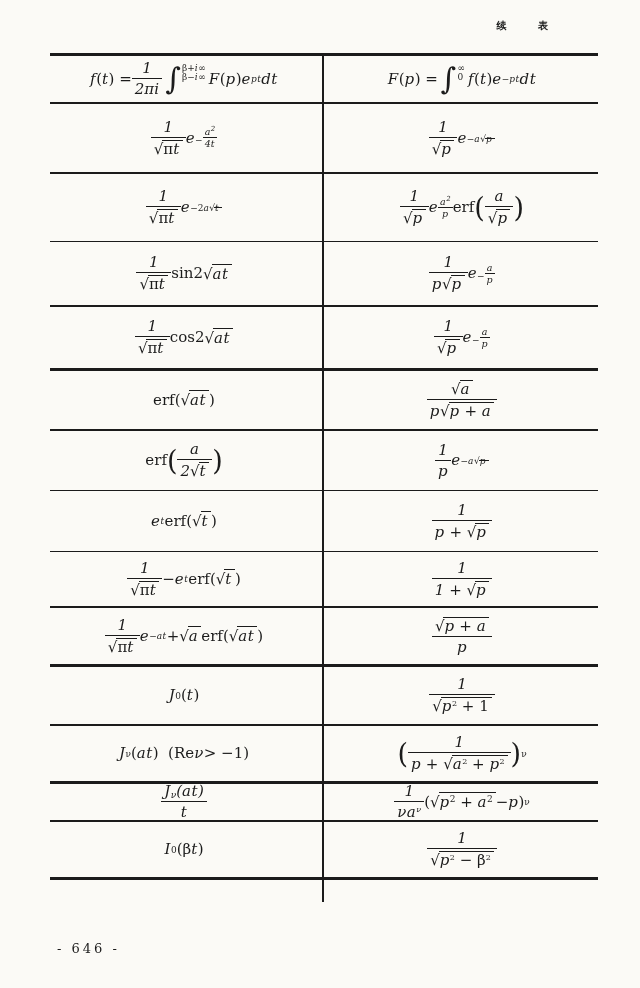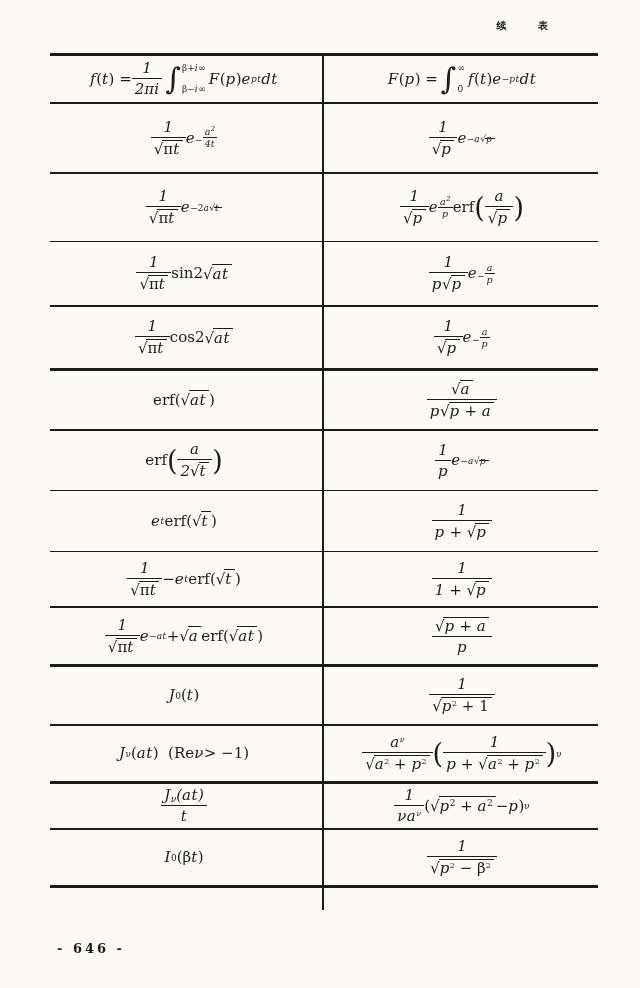--- a/index.html
+++ b/index.html
@@ -30,24 +30,24 @@
   sup .fr{font-size:9.5px;vertical-align:-.45em;line-height:1.05}
   sup .fr .n{padding:0 2px}
   sup .fr .d{padding:1px 2px 0}
   sup .fr sup{font-size:7px}
   .sq{display:inline-block;white-space:nowrap;font-style:normal}
   .sq .r{display:inline-block;margin-right:-1px}
   .sq .v{display:inline-block;border-top:1px solid var(--ink);padding:0 3px 0 1px}
   .bp{font-size:1.8em;font-style:normal;line-height:0;vertical-align:-.12em}
   .iw{display:inline-flex;align-items:center;margin:0 3px}
   .ig{font-size:30px;line-height:1;font-style:normal}
-  .il{display:inline-flex;flex-direction:column;justify-content:space-between;height:34px;
+  .il{display:inline-flex;flex-direction:column;height:34px;
       font-size:9px;line-height:1;margin-left:1px;padding:2px 0}
 
-  .pageno{position:absolute;left:57px;top:941px;font-size:13px;font-weight:bold;letter-spacing:3px}
+  .pageno{position:absolute;left:57px;top:941px;font-size:13px;font-weight:normal;letter-spacing:3px}
 </style>
 </head>
 <body>
 
 <div class="cont-label">续 表</div>
 
 <div class="ltable">
   <div class="vrule"></div>
   <div class="row header">
     <div class="cell" data-cell="left"><var>f</var>(<var>t</var>) = <i class="fr">
@@ -205,34 +205,30 @@
     <div class="cell" data-cell="right">
         <i class="fr">
           <i class="n">1</i>
           <i class="d"><span class="sq"><span class="r">√</span><span class="v"><var>p</var><sup>2</sup> + 1</span></span></i>
         </i>
       </div>
   </div>
     <div class="row" style="height: 58px; border-bottom-width: 3px;">
     <div class="cell" data-cell="left"><var>J</var><sub>ν</sub>(<var>at</var>)&nbsp; (<span class="rm">Re</span> <var>ν</var> &gt; −1)</div>
     <div class="cell" data-cell="right">
-        <i class="fr">
-          <i class="n"><var>a</var><sup>ν</sup></i>
-          <i class="d"><span class="sq"><span class="r">√</span><span class="v"><var>a</var><sup>2</sup> + <var>p</var><sup>2</sup></span></span></i>
-        </i>
         <span class="bp">(</span>
         <i class="fr">
           <i class="n">1</i>
           <i class="d"><var>p</var> + <span class="sq"><span class="r">√</span><span class="v"><var>a</var><sup>2</sup> + <var>p</var><sup>2</sup></span></span></i>
         </i>
         <span class="bp">)</span>
         <sup>ν</sup>
       </div>
   </div>
-    <div class="row" style="height: 46px; border-bottom-width: 2px;">
+    <div class="row" style="height: 38px; border-bottom-width: 2px;">
     <div class="cell" data-cell="left">
         <i class="fr">
           <i class="n"><var>J</var><sub>ν</sub>(<var>at</var>)</i>
           <i class="d"><var>t</var></i>
         </i>
       </div>
     <div class="cell" data-cell="right"><i class="fr">
           <i class="n">1</i>
           <i class="d"><var>ν</var><var>a</var><sup>ν</sup></i>
         </i> (<span class="sq"><span class="r">√</span><span class="v"><var>p</var><sup>2</sup> + <var>a</var><sup>2</sup></span></span> − <var>p</var>)<sup>ν</sup></div>

